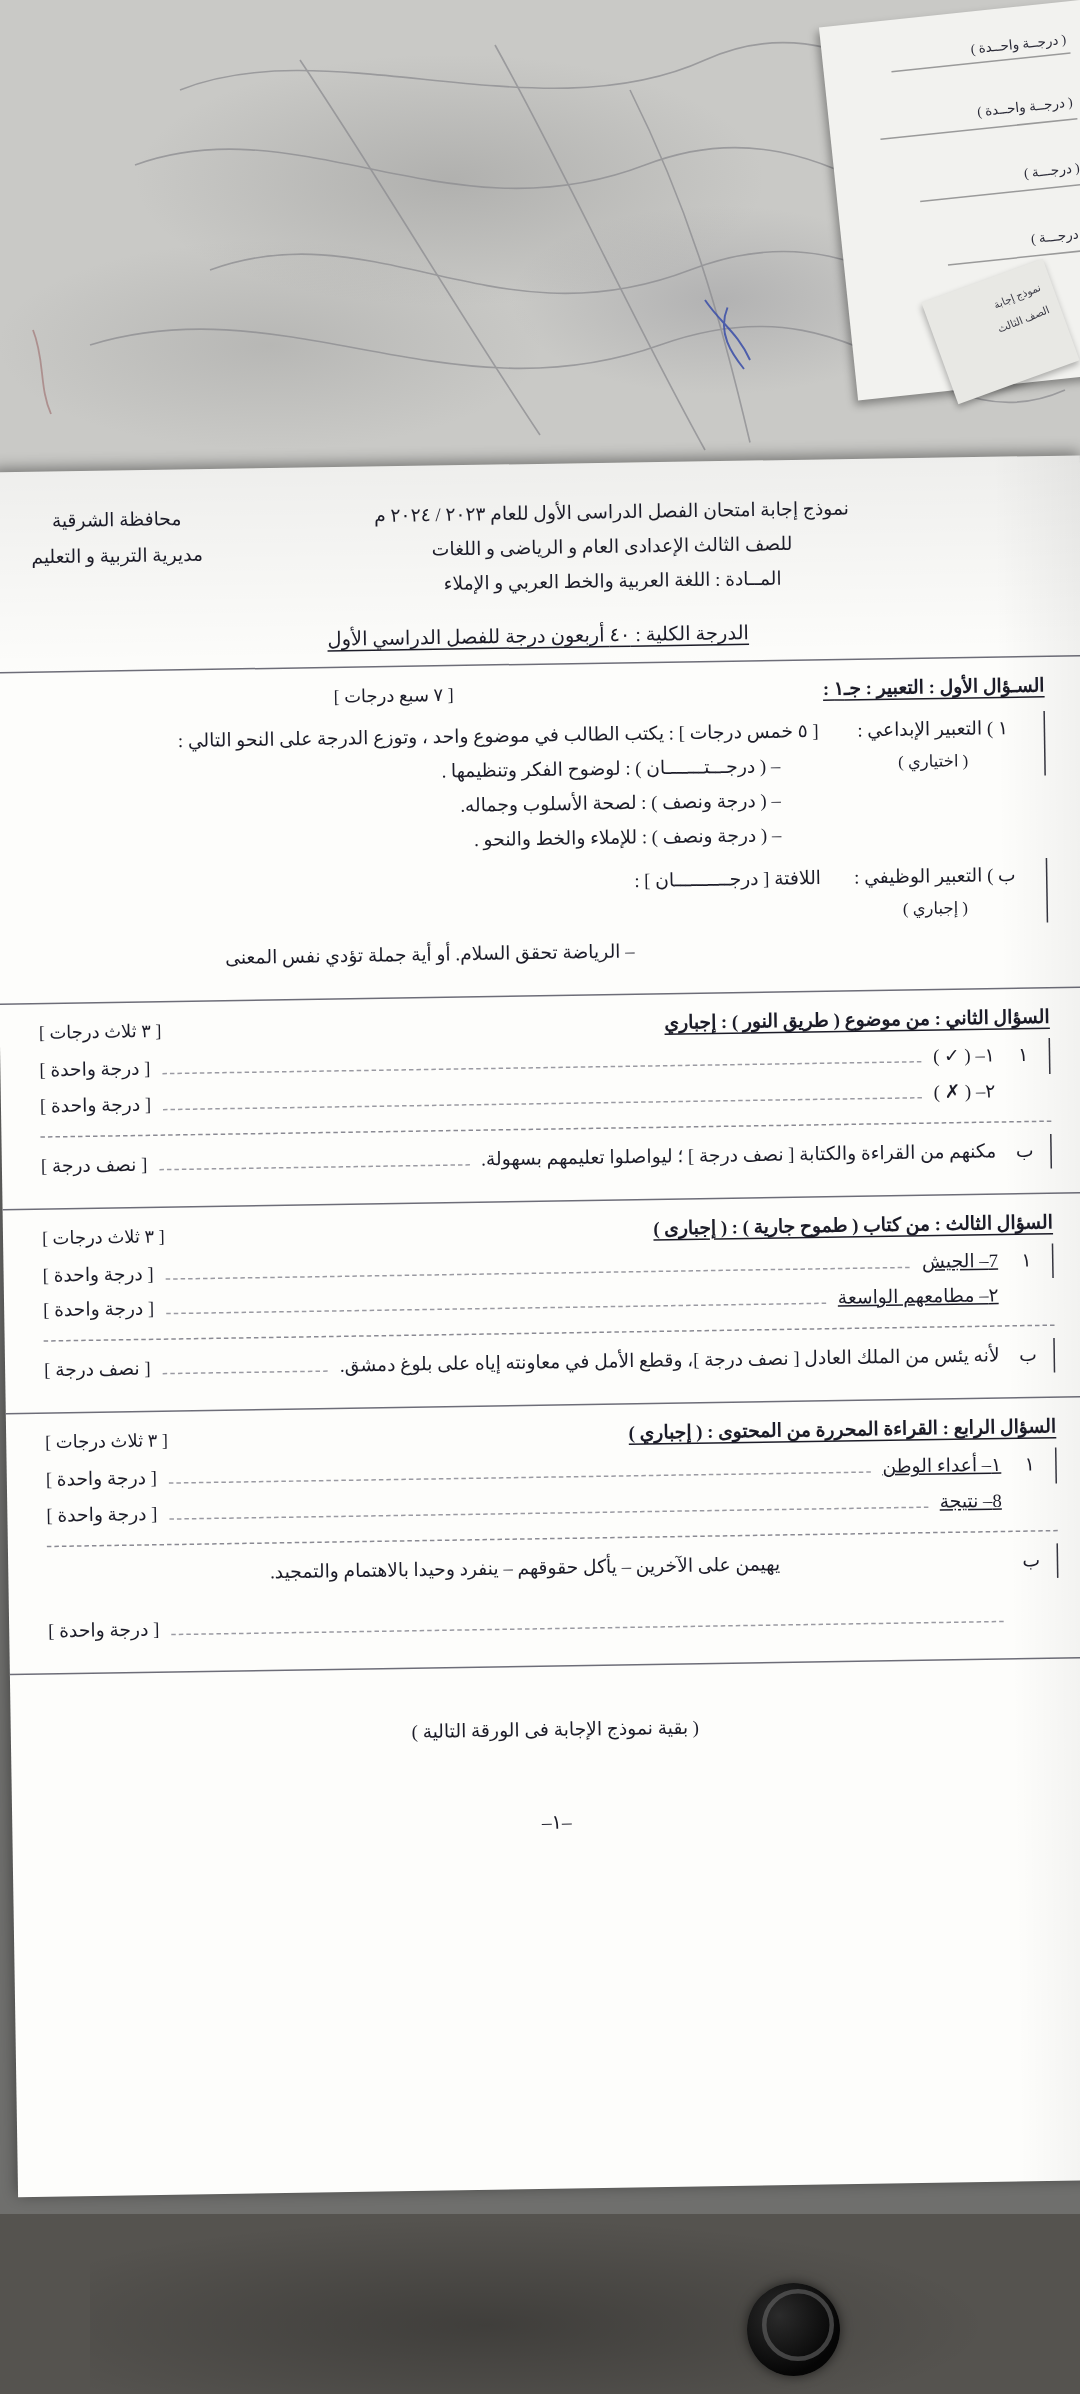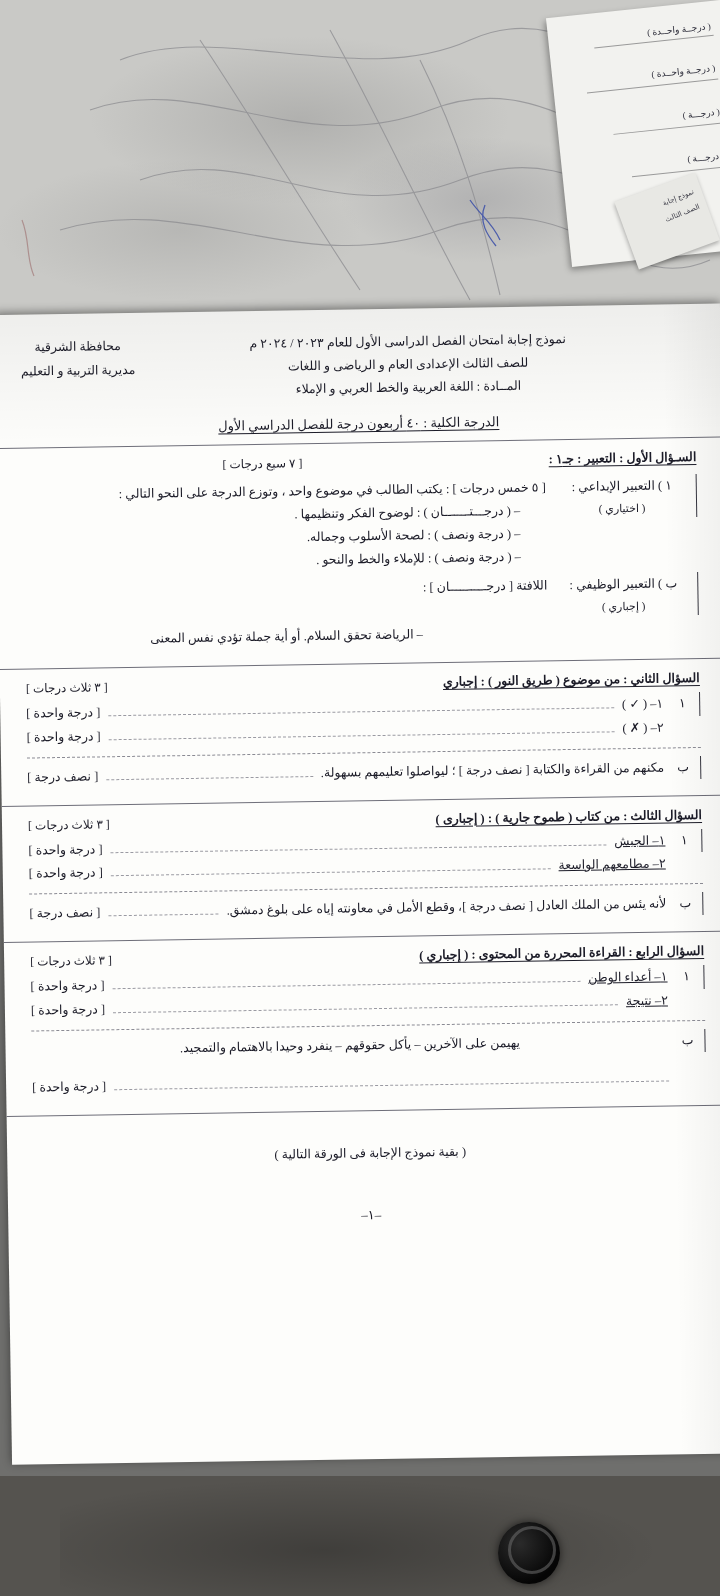--- a/index.html
+++ b/index.html
@@ -212,21 +212,21 @@
     <div class="row" style="justify-content:space-between;">
       <div class="q-title">
         <u>السؤال الثالث : من كتاب ( طموح جارية ) : ( إجبارى )</u>
       </div>
       <div class="mark">[ ٣ ثلاث درجات ]</div>
     </div>
     <div class="bracebox" style="margin-top:2px;">
       <div class="brace" style="min-width:18px;text-align:center;">١</div>
       <div style="flex:1;">
         <div class="line">
-            <span style="text-decoration:underline;">١– الجيش</span>
+            <span style="text-decoration:underline;">7– الجيش</span>
           <span class="dashline"></span>
           <span>[ درجة واحدة ]</span>
           </div>
         <div class="line">
             <span style="text-decoration:underline;">٢– مطامعهم الواسعة</span>
           <span class="dashline"></span>
           <span>[ درجة واحدة ]</span>
           </div>
       </div>
     </div>
@@ -252,21 +252,21 @@
     </div>
     <div class="bracebox" style="margin-top:2px;">
       <div class="brace" style="min-width:18px;text-align:center;">١</div>
       <div style="flex:1;">
         <div class="line">
             <span style="text-decoration:underline;">١– أعداء الوطن</span>
           <span class="dashline"></span>
           <span>[ درجة واحدة ]</span>
           </div>
         <div class="line">
-            <span style="text-decoration:underline;">٢– نتيجة</span>
+            <span style="text-decoration:underline;">8– نتيجة</span>
           <span class="dashline"></span>
           <span>[ درجة واحدة ]</span>
           </div>
       </div>
     </div>
     <hr class="dash">
     <div class="bracebox">
       <div class="brace" style="min-width:18px;text-align:center;">ب</div>
       <div style="flex:1;">
         <div class="line" style="justify-content:center;">

